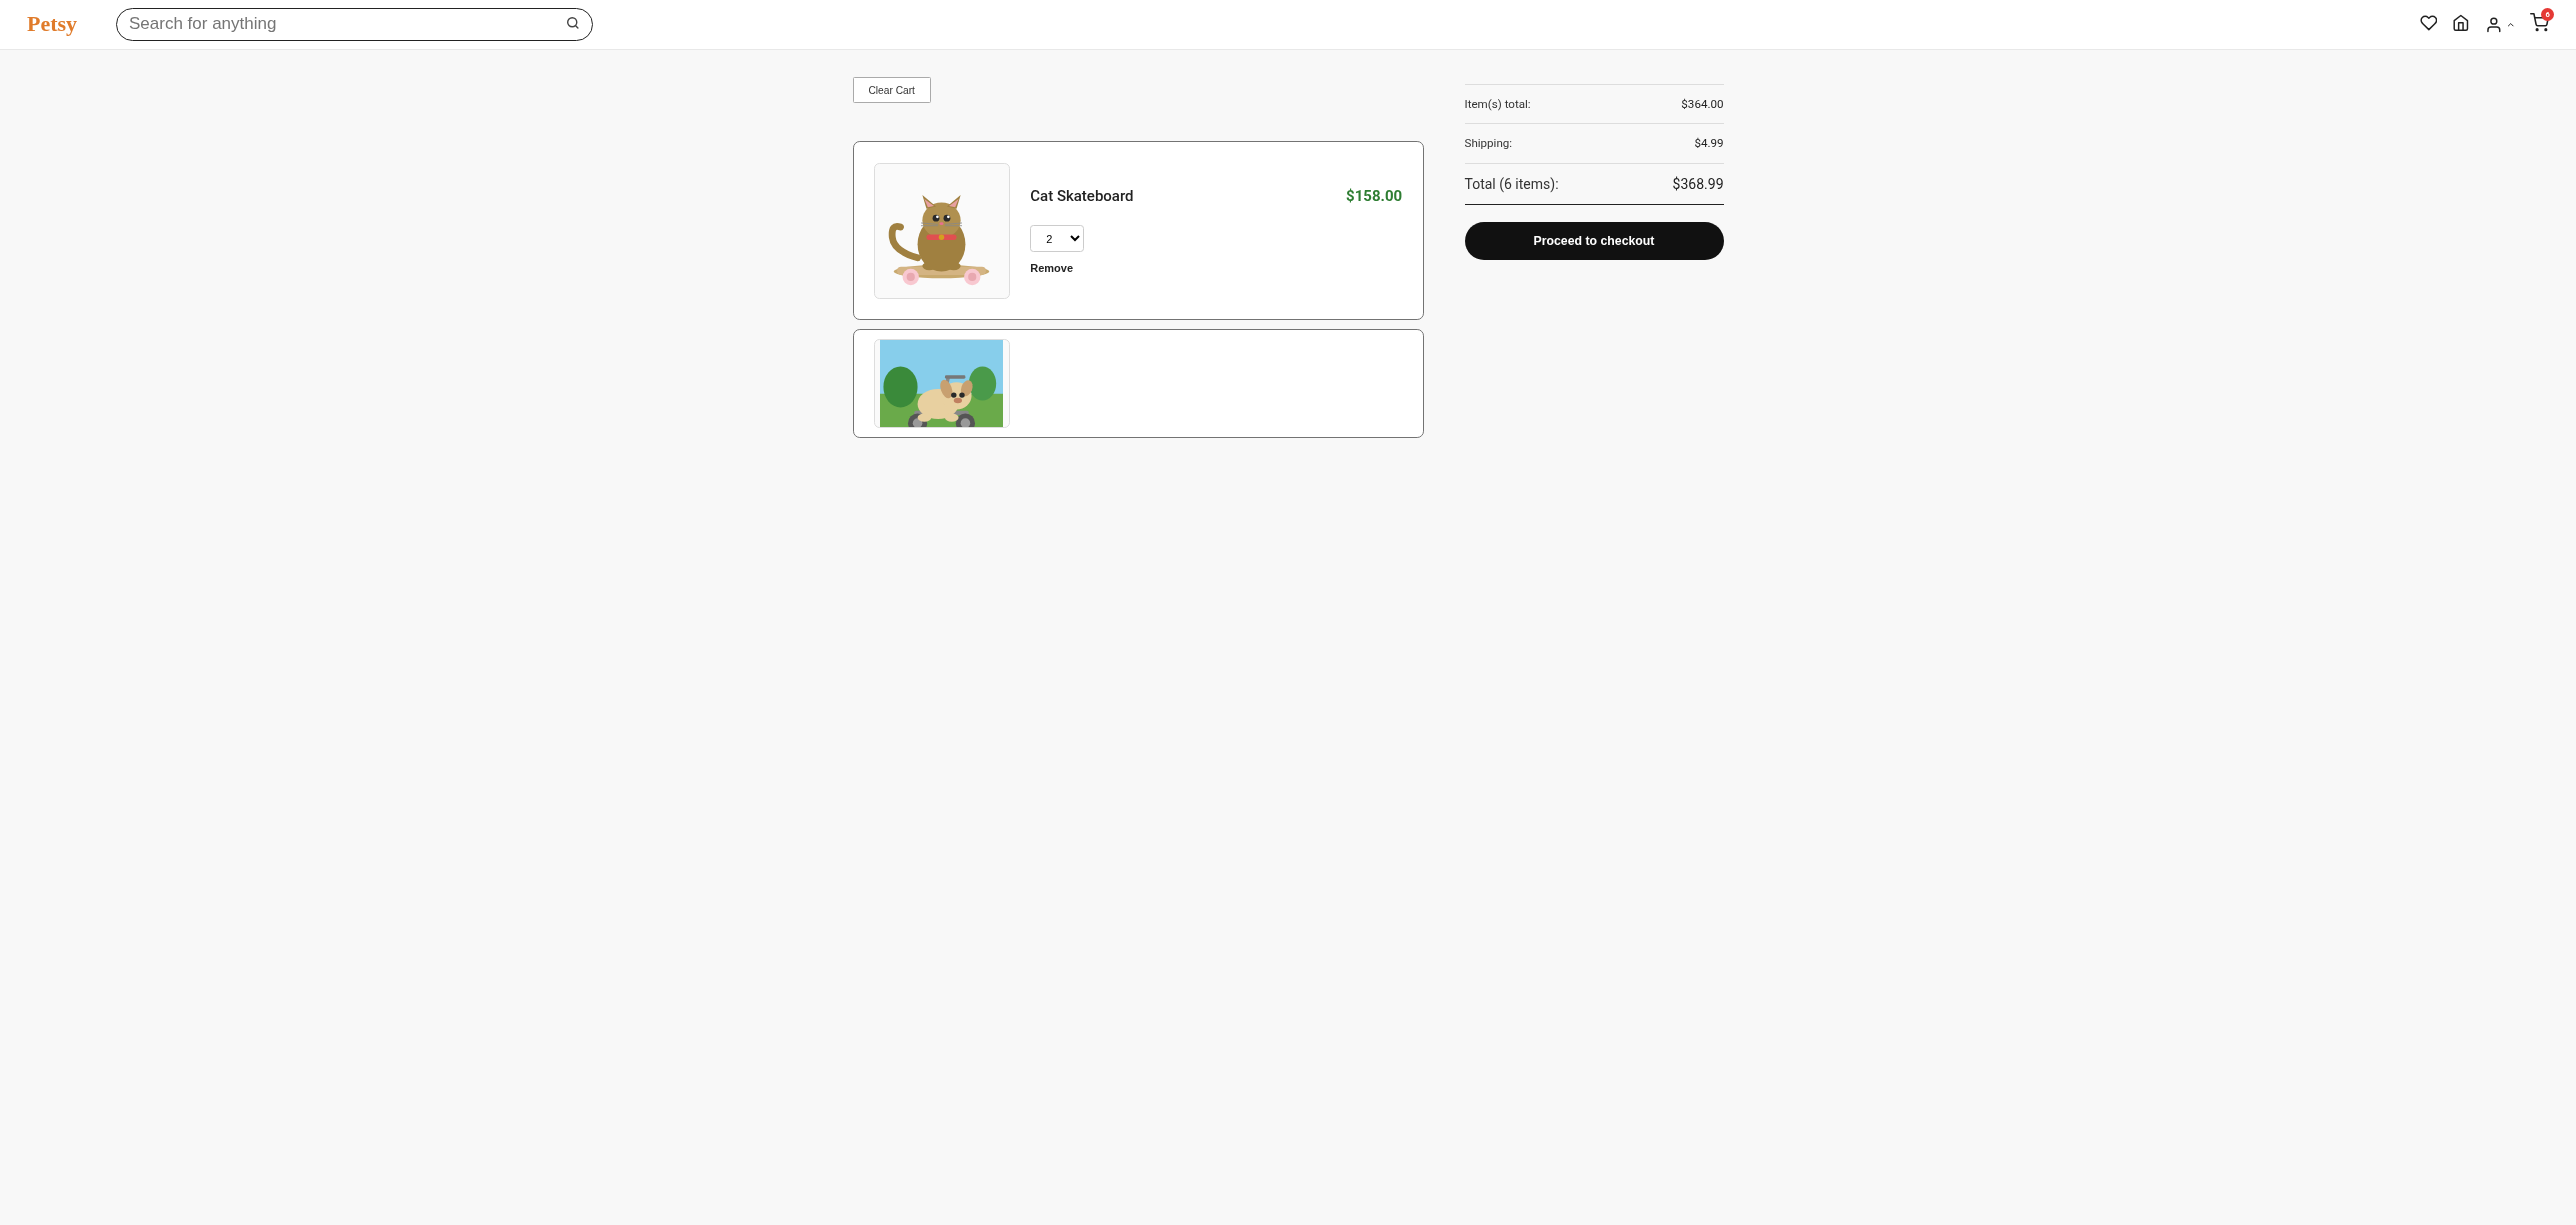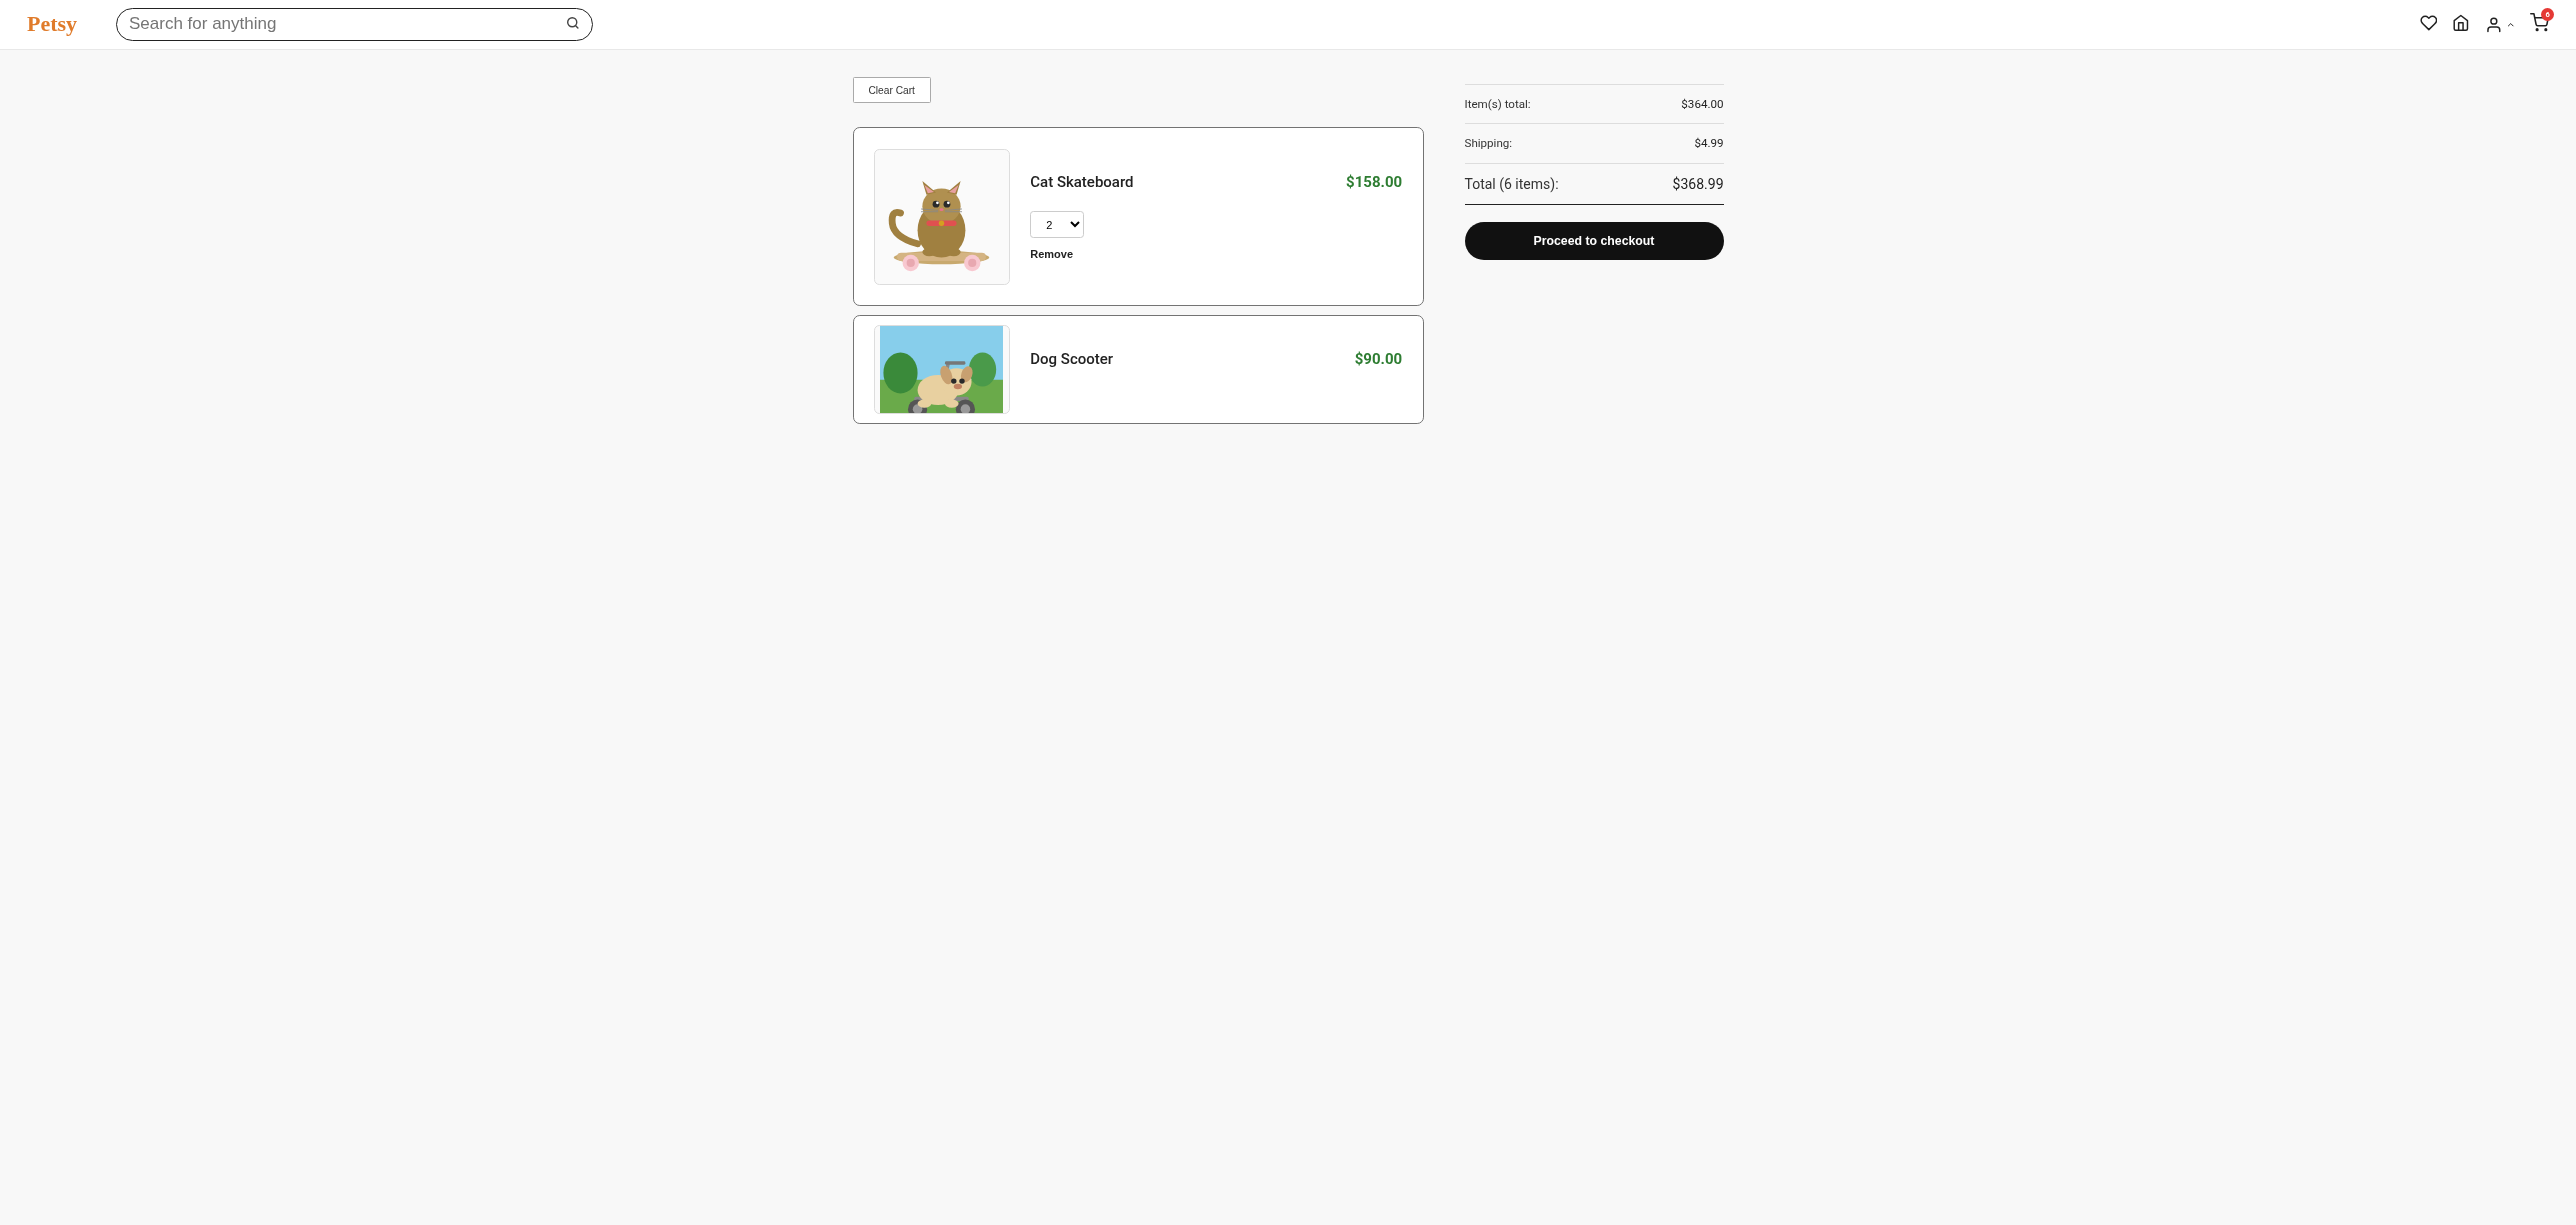--- a/index.html
+++ b/index.html
@@ -95,21 +95,21 @@
       color: #222;
       margin-bottom: 16.3px;
     }
     .clear-cart-btn {
       border: 1px solid #aaa;
       background: #fff;
       padding: 6.8px 15px;
       font-size: 10.2px;
       cursor: pointer;
       color: #333;
-      margin-bottom: 24px;
+      margin-bottom: 38px;
       border-radius: 1.4px;
     }
 
     
     .cart-item-card {
       background: #fff;
       border: 1px solid #737373;
       border-radius: 6.8px;
       padding: 20.4px;
       margin-bottom: 9px;
@@ -367,26 +367,20 @@
 
           <circle cx="108" cy="107" r="4" fill="#2a2a2a"></circle>
           <circle cx="120" cy="107" r="4" fill="#2a2a2a"></circle>
           <ellipse cx="114" cy="115" rx="6" ry="4" fill="#c08060"></ellipse>
 
           <ellipse cx="65" cy="140" rx="10" ry="6" fill="#e8d0a0"></ellipse>
           <ellipse cx="105" cy="140" rx="10" ry="6" fill="#e8d0a0"></ellipse>
         </svg>
       </div>
 
-      <div class="item-details">
-        <div style="display:flex; align-items:flex-start; justify-content:space-between;">
-          <span class="item-name">Dog Scooter</span>
-          <span class="item-price">$90.00</span>
-        </div>
-      </div>
     </div>
   </div>
 
   <div class="order-summary">
     <div class="summary-row">
       <span class="summary-label">Item(s) total:</span>
       <span class="summary-value">$364.00</span>
     </div>
     <div class="summary-row">
       <span class="summary-label">Shipping:</span>

